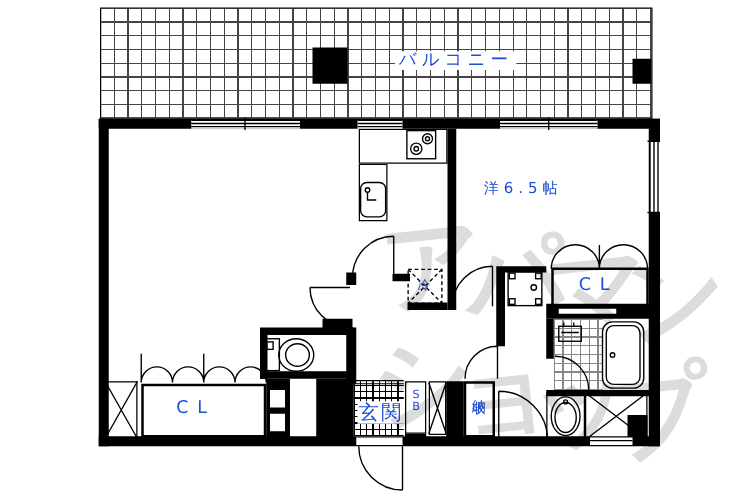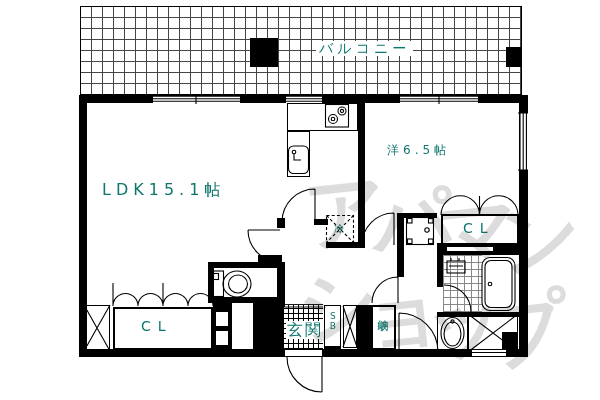--- a/index.html
+++ b/index.html
@@ -12,21 +12,21 @@
   .floor{position:absolute;background:#fff;z-index:1;}
   .hatch-fine{position:absolute;z-index:6;background-color:#fff;
     background-image:repeating-linear-gradient(0deg,#000 0 1px,transparent 1px 5px),
                      repeating-linear-gradient(90deg,#000 0 1px,transparent 1px 5px);}
   .hatch-shower{position:absolute;z-index:6;background-color:#fff;
     background-image:repeating-linear-gradient(0deg,#888 0 1px,transparent 1px 7px),
                      repeating-linear-gradient(90deg,#888 0 1px,transparent 1px 7px);}
   .balcony{position:absolute;z-index:2;background-color:#fff;border:1.5px solid #000;box-sizing:border-box;
     background-image:repeating-linear-gradient(0deg,transparent 0 10px,#444 10px 11px),
                      repeating-linear-gradient(90deg,transparent 0 10px,#444 10px 11px);}
-  .lbl{position:absolute;color:#0f766e;z-index:45;white-space:nowrap;line-height:1.1;}
+  .lbl{position:absolute;color:#1d4ed8;z-index:45;white-space:nowrap;line-height:1.1;}
   .lbl-bg{background:#fff;padding:0 3px;}
   .vert{writing-mode:vertical-rl;text-orientation:upright;}
   svg.overlay{position:absolute;left:0;top:0;z-index:40;pointer-events:none;}
   .wm{position:absolute;z-index:60;font-weight:bold;mix-blend-mode:multiply;
       font-family:"DejaVu Sans",sans-serif;transform:rotate(-6deg);line-height:1;}
 </style>
 </head>
 <body>
 
 <div id="plan">
@@ -150,21 +150,20 @@
       <rect x="211.5" y="271" width="12" height="25.5"></rect>
       <rect x="213.5" y="273.5" width="5" height="6"></rect>
       <ellipse cx="237" cy="284" rx="14" ry="13"></ellipse>
       <ellipse cx="238" cy="284" rx="9.5" ry="9"></ellipse>
 
       <path d="M279.5,268 V302" stroke-width="0.9"></path>
       <path d="M283,304.5 H323 M283,307 H323" stroke-width="0.9"></path>
     </g>
   </svg>
 
-  <div class="lbl" style="left:102px;top:181px;font-size:16px;letter-spacing:5px;">LDK15.1帖</div>
   <div class="lbl" style="left:387px;top:144px;font-size:12px;letter-spacing:4px;">洋6.5帖</div>
   <div class="lbl" style="left:141px;top:319px;font-size:14px;letter-spacing:7px;">CL</div>
   <div class="lbl" style="left:463px;top:221px;font-size:14px;letter-spacing:7px;">CL</div>
   <div class="lbl lbl-bg" style="left:286px;top:321px;font-size:16px;letter-spacing:2px;padding:0 1px;">玄関</div>
   <div class="lbl vert" style="left:327px;top:311px;font-size:9px;">SB</div>
   <div class="lbl vert" style="left:376px;top:311px;font-size:11px;">収納</div>
   <div class="lbl" style="left:334px;top:223px;font-size:10px;">冷</div>
 
   <div class="wm" style="left:305px;top:172px;font-size:80px;color:#dcdcdc;">ア</div>
   <div class="wm" style="left:372px;top:181px;font-size:80px;color:#dcdcdc;">パ</div>

